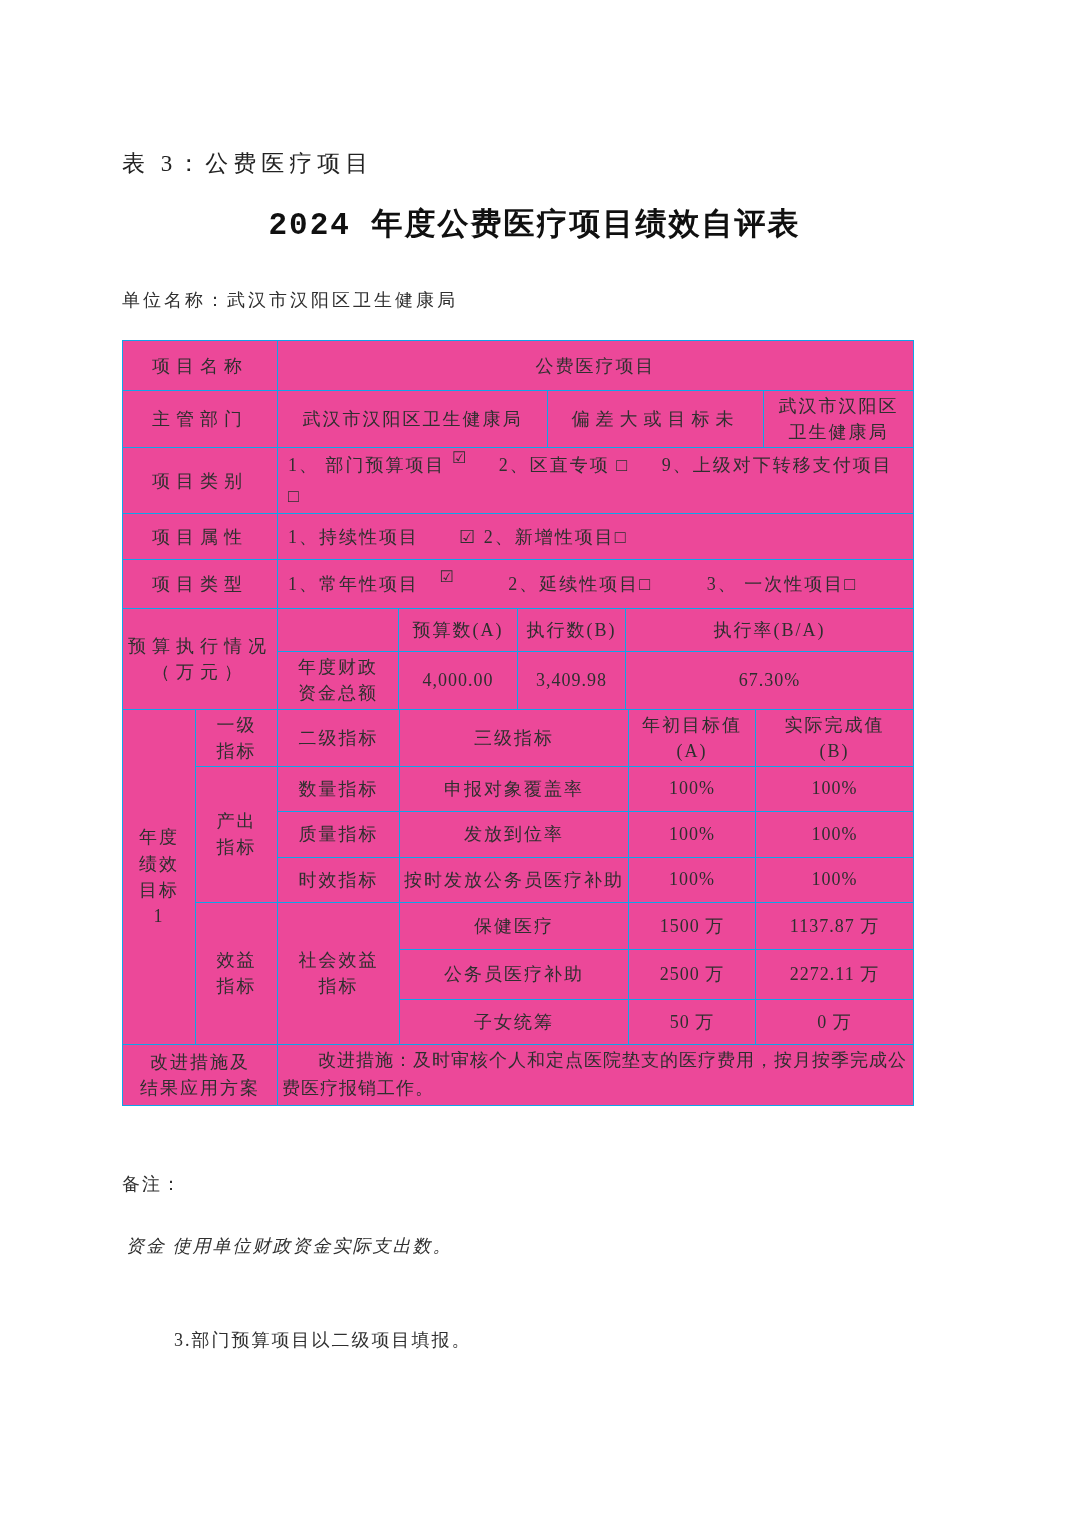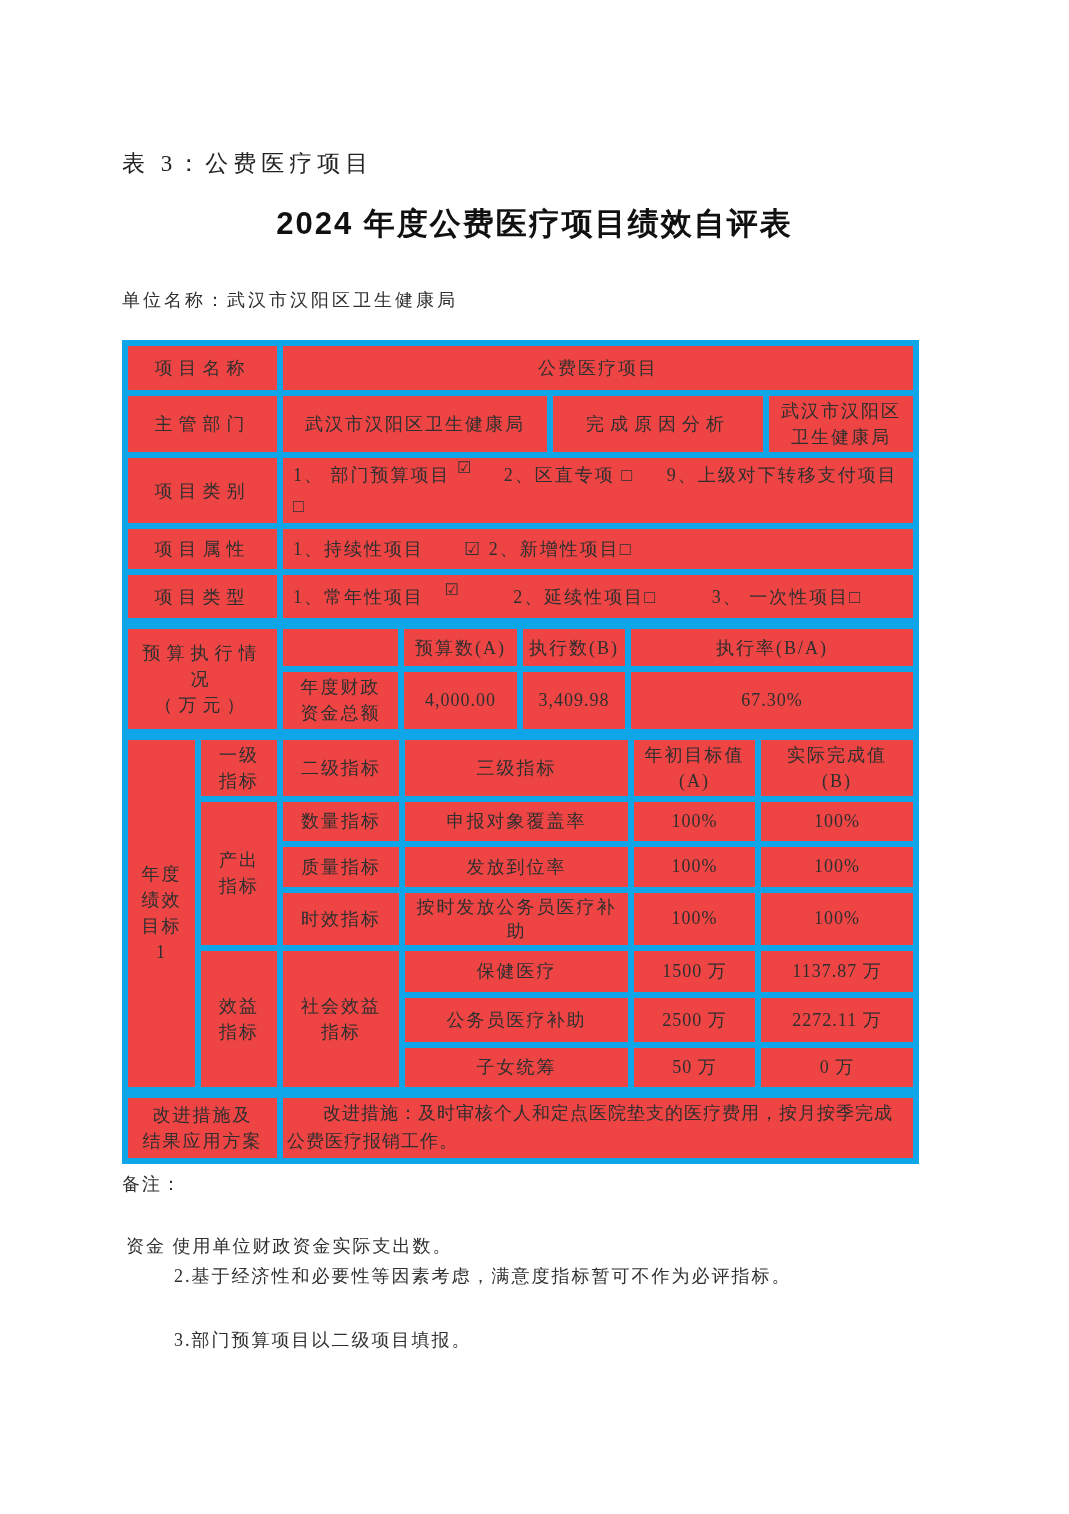--- a/index.html
+++ b/index.html
@@ -10,33 +10,33 @@
   }
   .page { position:relative; width:1069px; height:1514px; background:#fff; overflow:hidden; }
 
   .small-title {
     position:absolute; left:122px; top:148px;
     font-size:23px; letter-spacing:5px; color:#222;
   }
   .main-title {
     position:absolute; left:0; top:203px; width:1069px;
     text-align:center; font-size:31px; font-weight:bold;
-    font-family:Liberation Sans, sans-serif;
+    font-family:Liberation Mono, monospace;
     letter-spacing:2px; color:#101010;
   }
   .unit-line {
     position:absolute; left:122px; top:288px;
     font-size:18px; letter-spacing:3px;
   }
 
   .doc-table { position:absolute; left:122px; top:340px; width:791px; }
   table { border-collapse:collapse; table-layout:fixed; width:791px; }
   table.stacked { margin-top:-1px; }
   td {
-    border:6px solid #0ea5e9; background:#ef4444;
+    border:1px solid #0ea5e9; background:#ec4899;
     text-align:center; vertical-align:middle;
     font-size:18px; letter-spacing:2px;
     padding:2px 4px; overflow:hidden;
   }
   .lbl { letter-spacing:6px; }
   .pre { white-space:pre-line; line-height:1.45; }
   .left { text-align:left; padding-left:10px; }
   .num { letter-spacing:1px;text-align:center; }
   .opt-line { line-height:1.7; }
   .check-raised { position:relative; top:-8px; display:inline-block; font-size:16px; letter-spacing:0; }
@@ -67,21 +67,21 @@
           <col style="width:150px">
         </colgroup>
       <tbody>
           <tr style="height:50px">
         <td class="lbl">项目名称</td>
         <td colspan="3">公费医疗项目</td>
       </tr>
       <tr style="height:56px">
         <td class="lbl">主管部门</td>
         <td>武汉市汉阳区卫生健康局</td>
-        <td class="lbl">完成原因分析</td>
+        <td class="lbl">偏差大或目标未</td>
         <td class="pre">武汉市汉阳区
 卫生健康局</td>
       </tr>
       <tr style="height:66px">
         <td class="lbl">项目类别</td>
         <td colspan="3" class="left">
           <div class="opt-line">
             <span>1、 部门预算项目</span>
             <span class="check-raised">☑</span>
             <span class="gap-m">2、区直专项 □</span>
@@ -213,17 +213,16 @@
         <td>
           <p class="para">改进措施：及时审核个人和定点医院垫支的医疗费用，按月按季完成公费医疗报销工作。</p>
         </td>
       </tr>
     </tbody>
       </table>
 
   </div>
 
   <div class="note" style="left:122px; top:1172px;">备注：</div>
-  <div class="note" style="left:126px; top:1234px;">资金  使用单位财政资金实际支出数。</div>
-  <div class="note" style="left:174px; top:1264px;">2.基于经济性和必要性等因素考虑，满意度指标暂可不作为必评指标。</div>
+  <div class="note" style="left:126px; top:1234px;font-style:italic;">资金  使用单位财政资金实际支出数。</div>
   <div class="note" style="left:174px; top:1328px;">3.部门预算项目以二级项目填报。</div>
 
 </div>
 
 </body></html>

